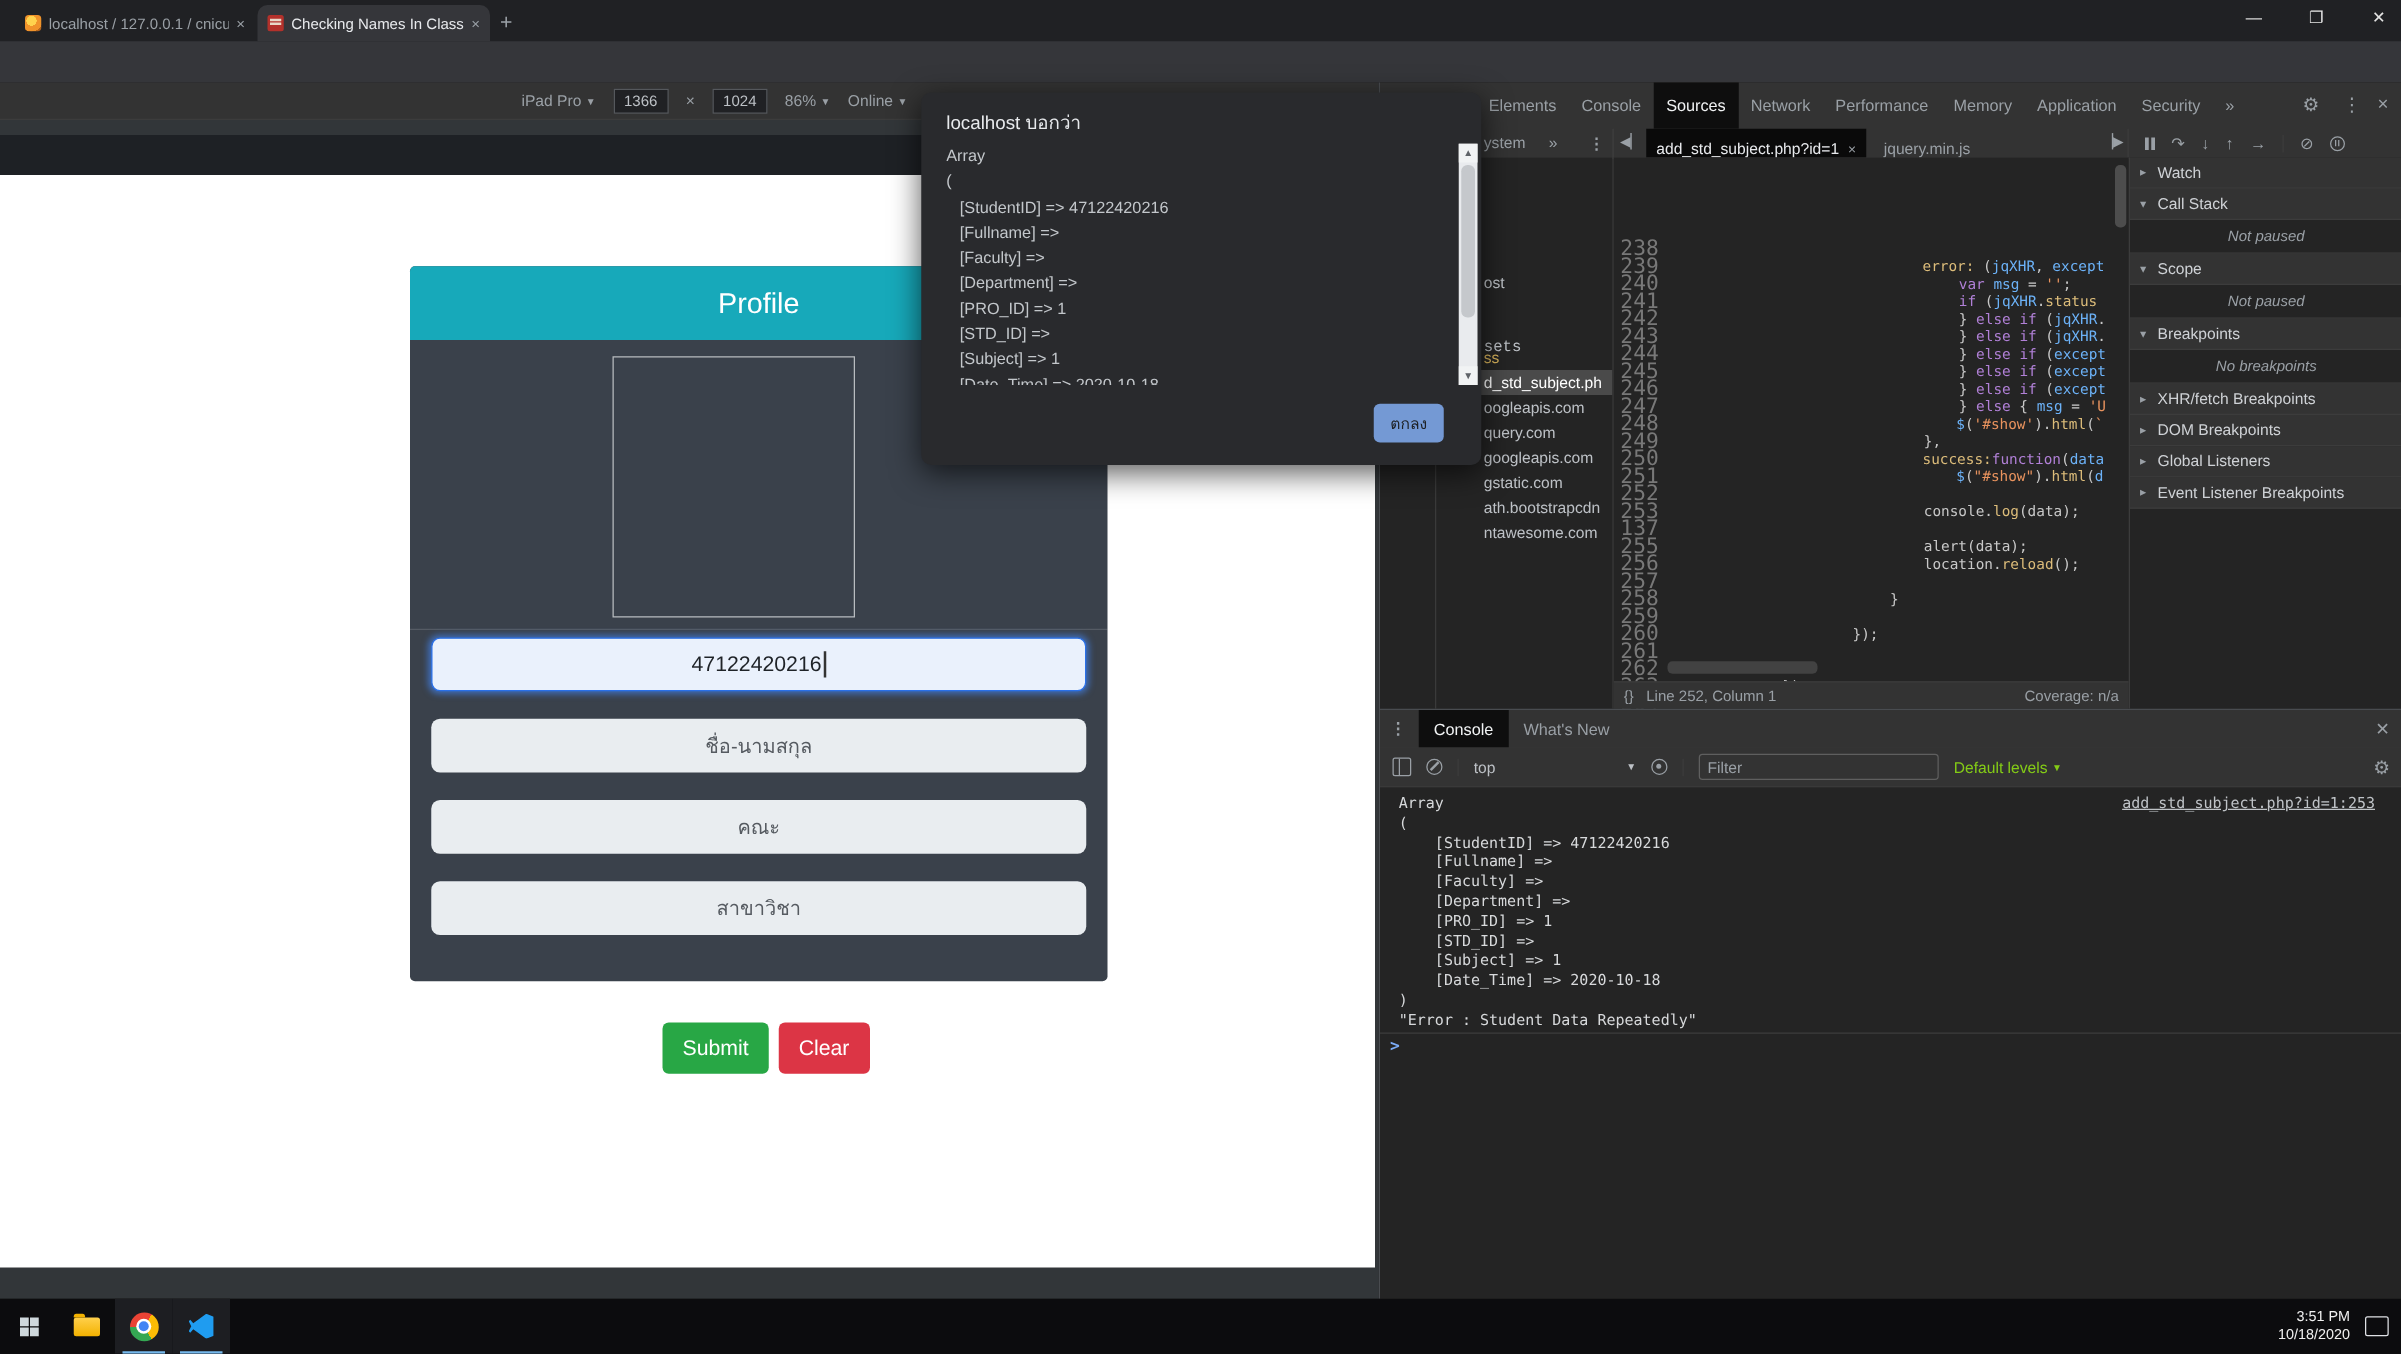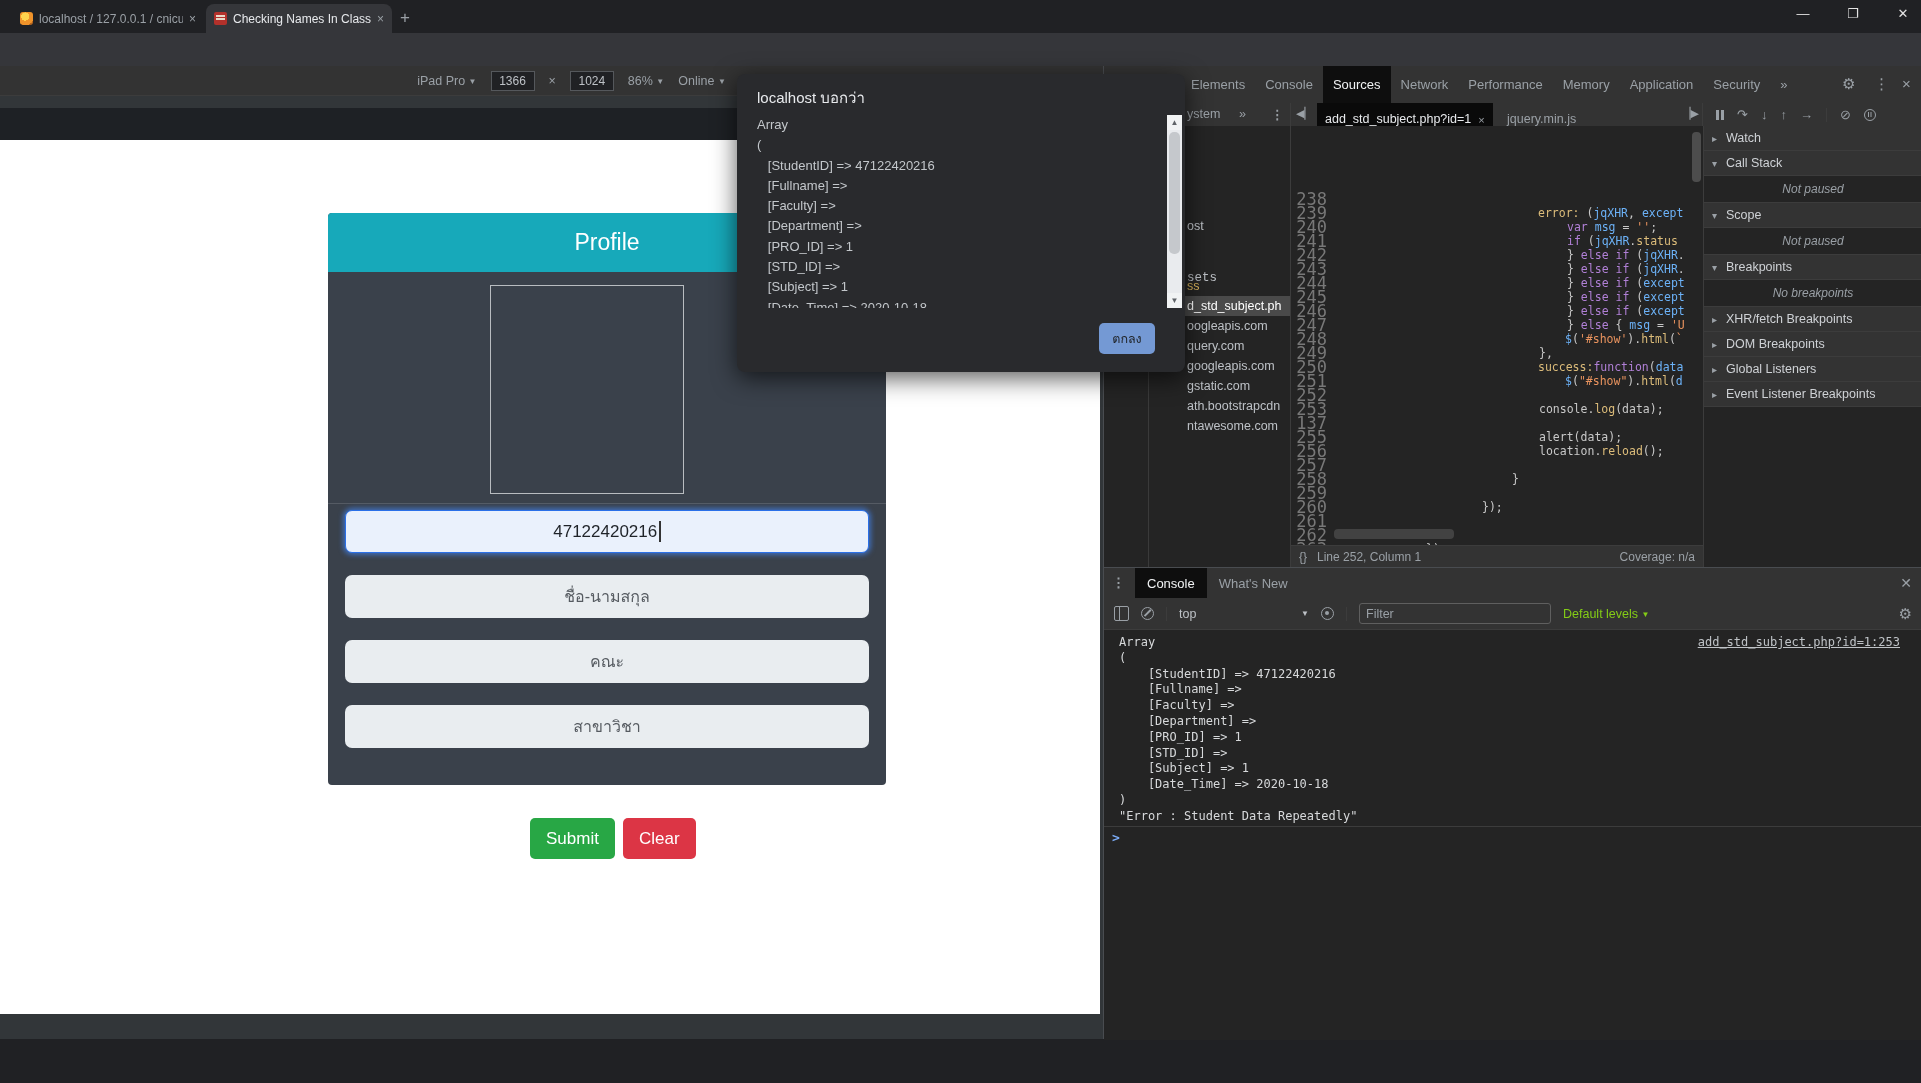--- a/index.html
+++ b/index.html
@@ -461,14 +461,38 @@
         <div class="dlg-line">   [Date_Time] =&gt; 2020-10-18</div>
       </div>
     <div id="dlg-scroll" class="abs">
       <div class="dlg-arrow" style="top:0;">▲</div>
       <div id="dlg-thumb"></div>
       <div class="dlg-arrow" style="bottom:0;">▼</div>
     </div>
     <div id="dlg-ok" class="abs">ตกลง</div>
   </div>
 
+  <div id="taskbar" class="abs">
+    <div class="tb-cell">
+        <div id="win-logo">
+          <div></div>
+          <div></div>
+          <div></div>
+          <div></div>
+        </div>
+      </div>
+    <div class="tb-cell">
+        <div id="folder-icon"></div>
+      </div>
+    <div class="tb-cell tb-active">
+        <div id="chrome-icon"></div>
+      </div>
+    <div class="tb-cell tb-active">
+        <div id="vscode-icon"></div>
+      </div>
+    <div id="clock">
+      <div>3:51 PM</div>
+      <div>10/18/2020</div>
+    </div>
+    <div id="action-center"></div>
+  </div>
 
 </div>
 
 </body></html>

